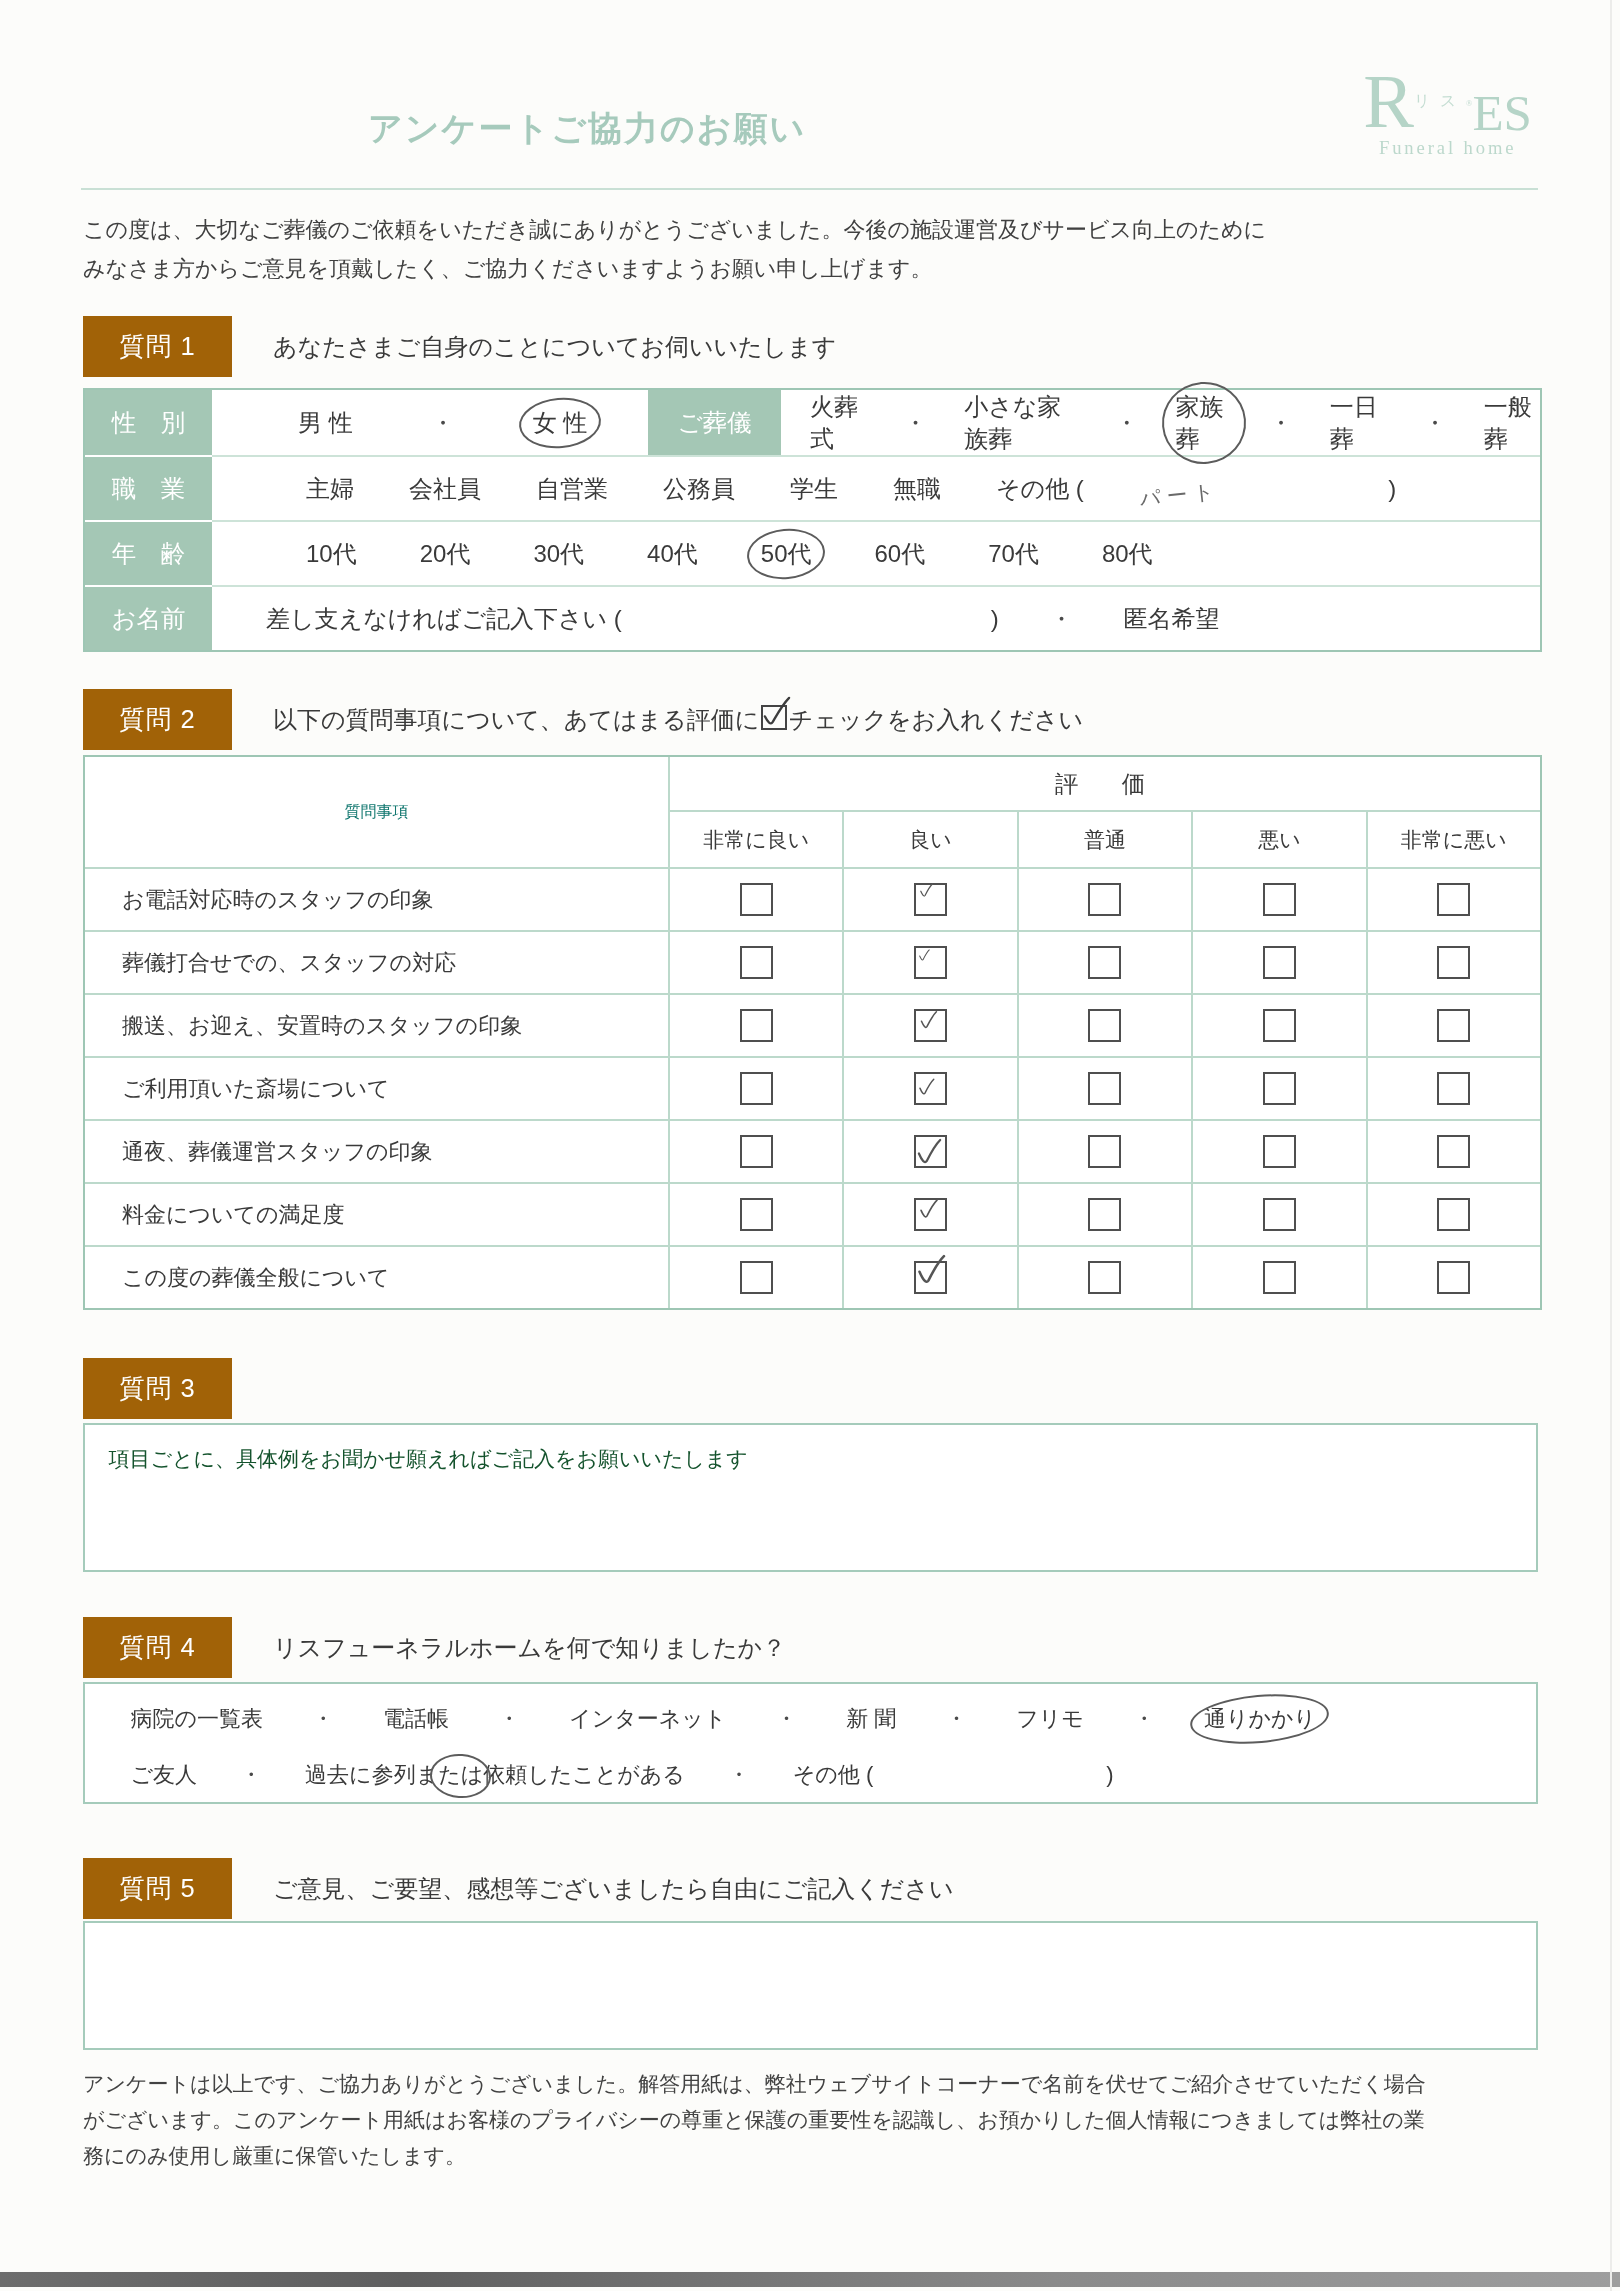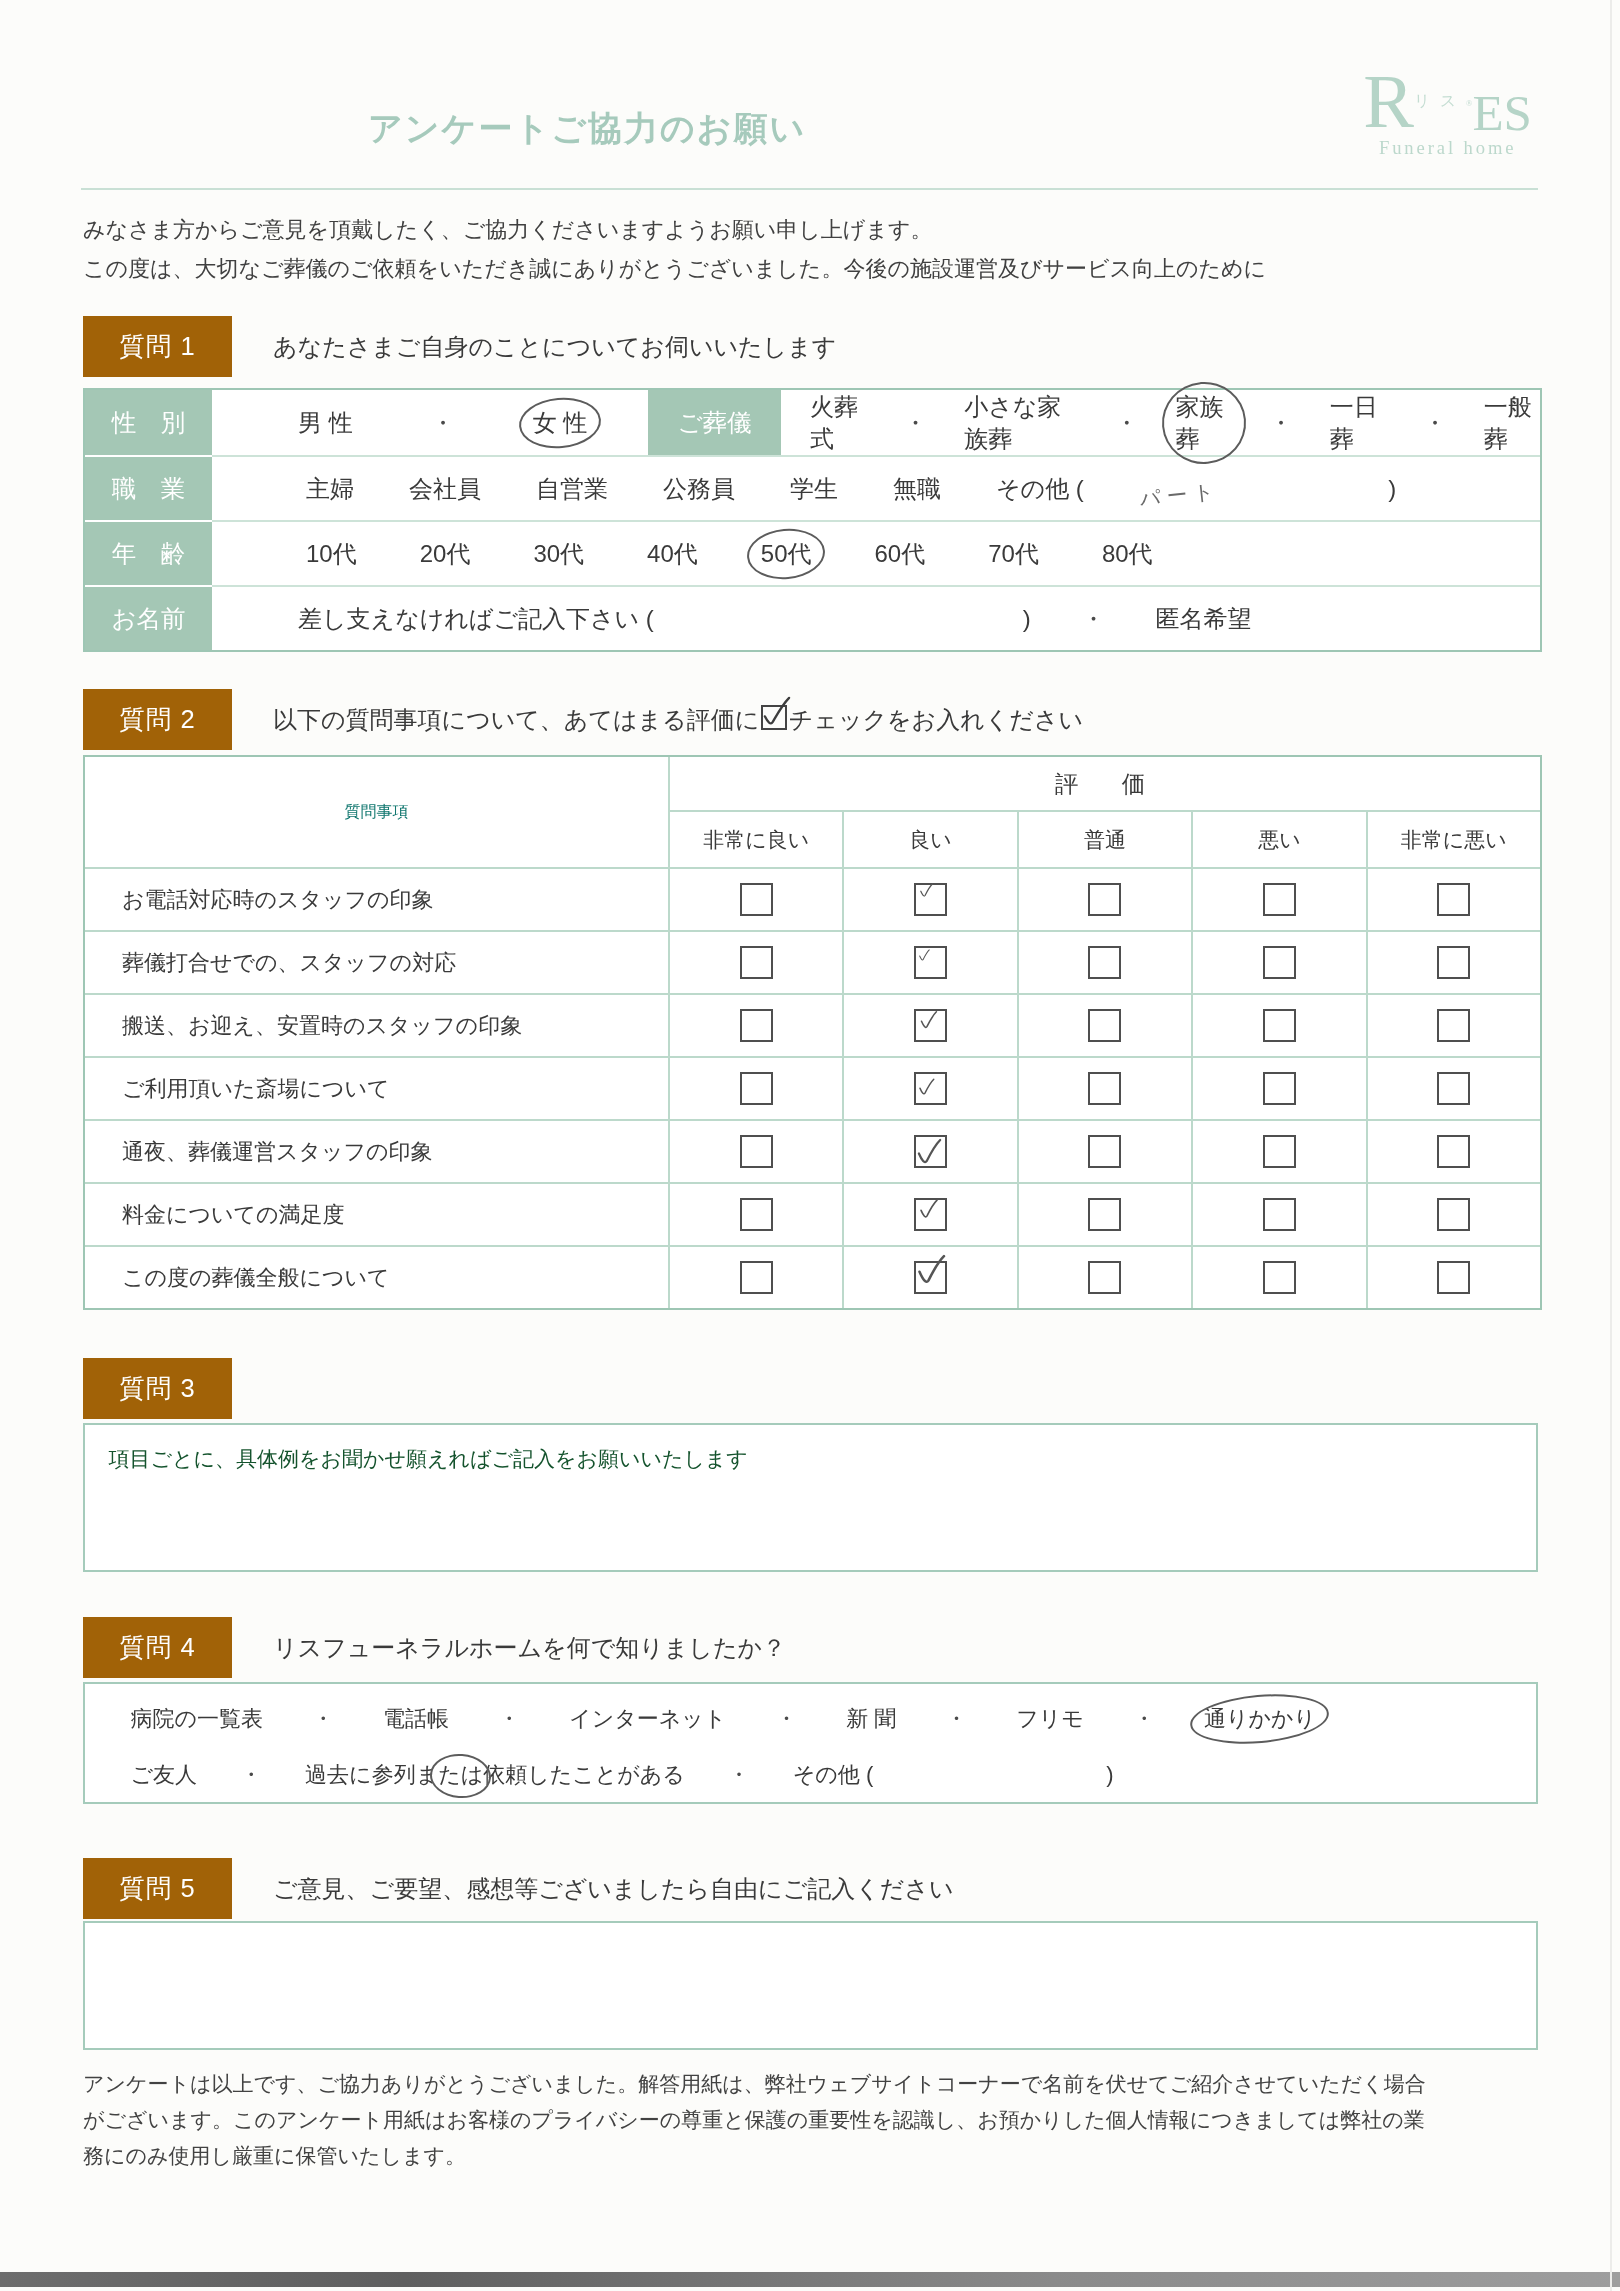--- a/index.html
+++ b/index.html
@@ -30,21 +30,21 @@
   .t1-row{display:flex;height:65px;}
   .t1-head{width:127px;flex:none;background:#a4c7b5;color:#fff;font-size:24.5px;display:flex;align-items:center;justify-content:center;}
   .t1-head2{width:133px;flex:none;background:#a4c7b5;color:#fff;font-size:24.5px;display:flex;align-items:center;justify-content:center;}
   .t1-row:not(:first-child) > .t1-cell{border-top:2px solid #cde3d8;}
   .t1-row:not(:first-child) > .t1-head{border-top:2.9px solid #ffffff;}
   .t1-cell{display:flex;align-items:center;font-size:24px;color:#3a3a3a;}
   .cell-gender{width:436px;flex:none;padding-left:86px;gap:78px;box-sizing:border-box;}
   .cell-funeral{flex:1;padding-left:29px;gap:37px;}
   .cell-occupation{flex:1;padding-left:94px;gap:55px;}
   .cell-age{flex:1;padding-left:94px;gap:63px;}
-  .cell-name{flex:1;padding-left:86px;gap:23px;}
+  .cell-name{flex:1;padding-left:54px;gap:23px;}
   .dot{color:#4a4a4a;}
   .write-spacer{display:inline-block;width:323px;height:35px;}
   .write-spacer.small{width:147px;}
 
   
   .circled{position:relative;display:inline-block;}
   .circled::before{content:"";position:absolute;top:-8.8px;bottom:-8.8px;left:-13.7px;right:-13.7px;border:2.5px solid #5c5c5c;border-radius:50%;transform:rotate(-5deg);}
   .circled.tight::before{top:-5.9px;bottom:-7.8px;left:-7.8px;right:-7.8px;transform:rotate(4deg);}
   .handwritten{color:#6a6a6a;font-size:20.6px;letter-spacing:5.9px;transform:rotate(-6deg) translateY(5.9px);display:inline-block;}
 
@@ -88,22 +88,22 @@
       <span class="logo-rest">
         <span class="logo-kana"><span>リス</span><span class="reg">®</span></span>
         <span class="logo-es">ES</span>
       </span>
     </div>
     <div class="logo-sub">Funeral home</div>
   </div>
   <div class="header-rule"></div>
 
   <div class="intro">
+    <div>この度は、大切なご葬儀のご依頼をいただき誠にありがとうございました。今後の施設運営及びサービス向上のために</div>
     <div>みなさま方からご意見を頂戴したく、ご協力くださいますようお願い申し上げます。</div>
-    <div>この度は、大切なご葬儀のご依頼をいただき誠にありがとうございました。今後の施設運営及びサービス向上のために</div>
   </div>
 
   <div class="q-head" style="top:316px;">
     <div class="q-label">質問 1</div>
     <div class="q-title">あなたさまご自身のことについてお伺いいたします</div>
   </div>
 
   <div class="t1">
     <div class="t1-row">
       <div class="t1-head">性　別</div>

